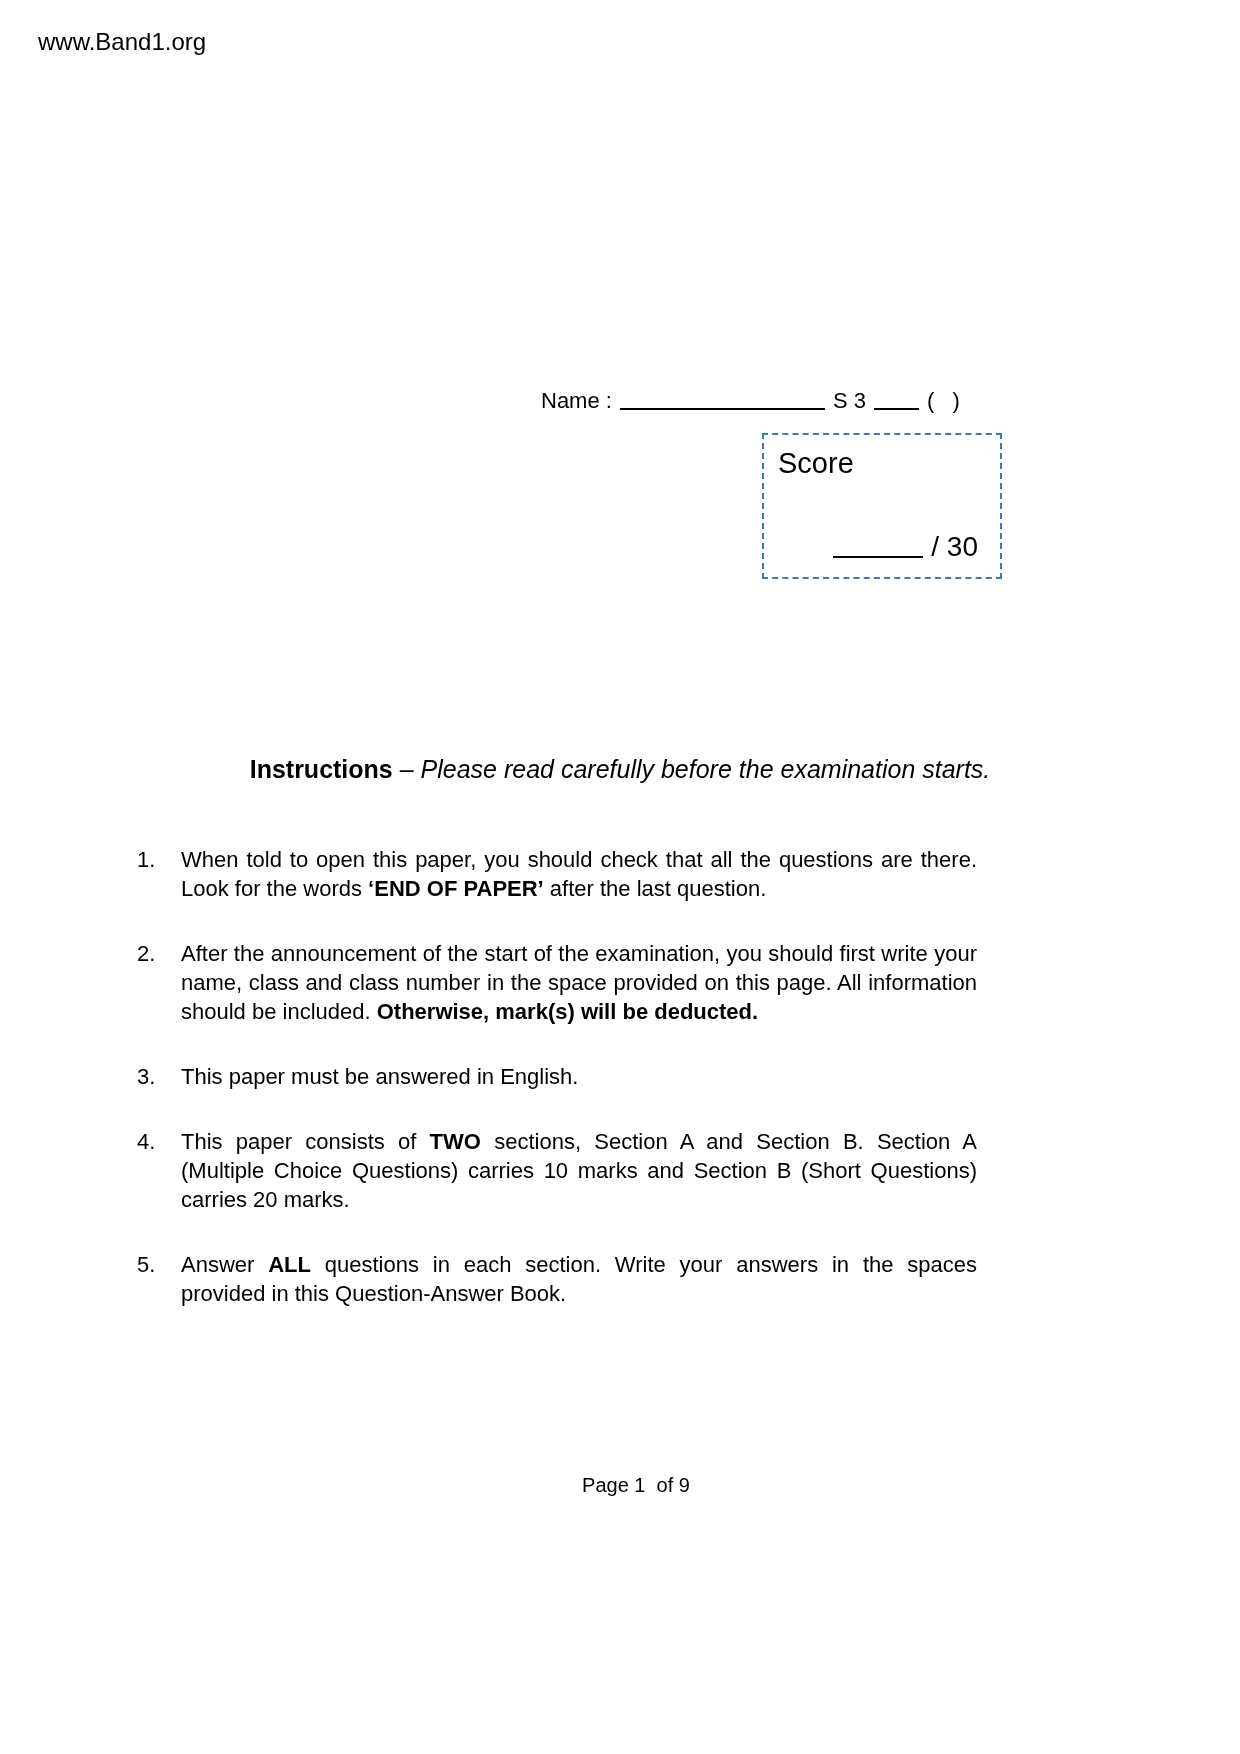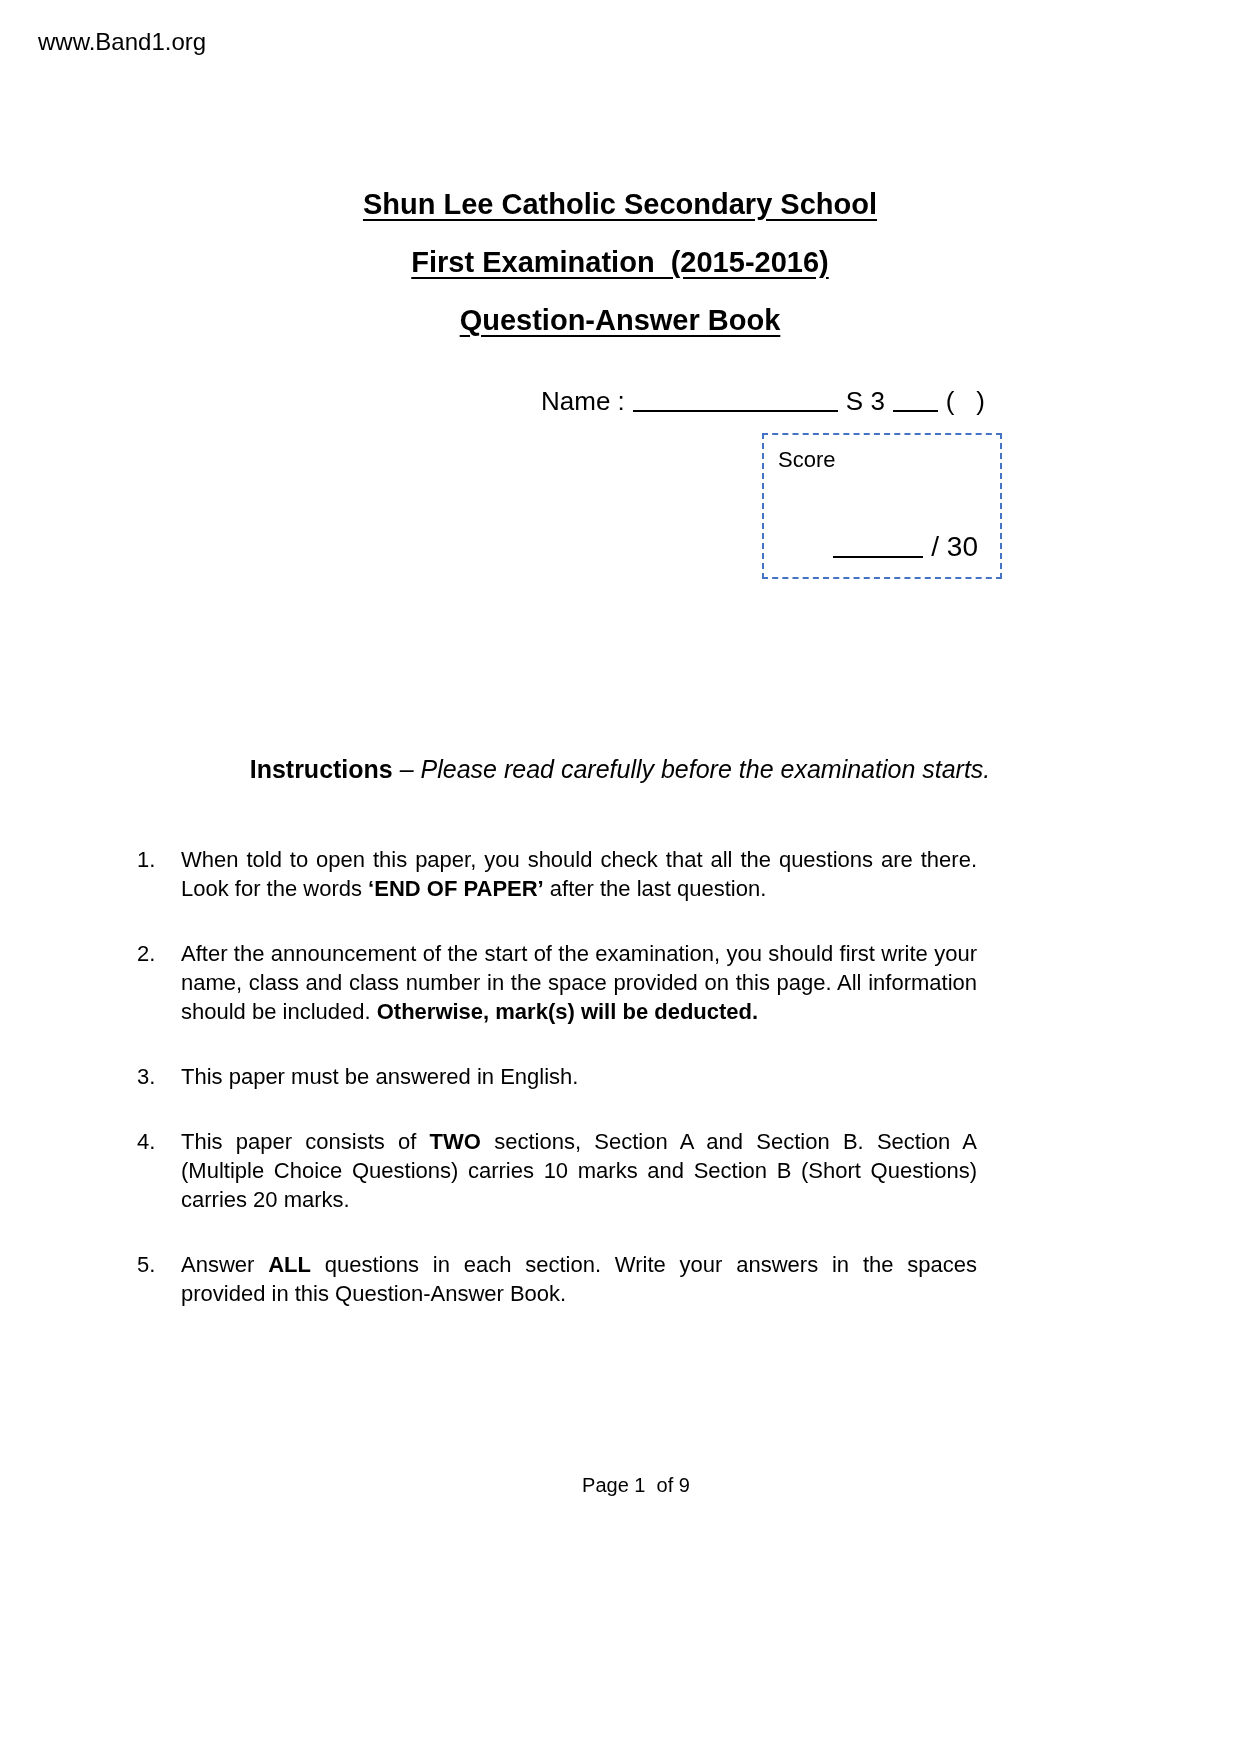--- a/index.html
+++ b/index.html
@@ -39,21 +39,21 @@
     position: absolute;
     top: 390px;
     left: 137px;
     font-size: 22px;
   }
   .info-line { margin-bottom: 22px; line-height: 22px; }
   .name-row {
     position: absolute;
     top: 390px;
     left: 541px;
-    font-size: 26px;
+    font-size: 22px;
     line-height: 22px;
     white-space: nowrap;
   }
   .uline {
     display: inline-block;
     border-bottom: 2px solid #000;
     height: 20px;
     vertical-align: -2px;
   }
   .uline-long { width: 205px; margin: 0 8px; }
@@ -63,21 +63,21 @@
     top: 433px;
     left: 762px;
     width: 240px;
     height: 146px;
     border: 2px dashed #4472c4;
   }
   .score-label {
     position: absolute;
     top: 12px;
     left: 14px;
-    font-size: 22px;
+    font-size: 29px;
   }
   .score-total {
     position: absolute;
     bottom: 14px;
     right: 22px;
     font-size: 28px;
     white-space: nowrap;
   }
   .score-line {
     display: inline-block;
@@ -127,25 +127,20 @@
     margin-left: 32px;
   }
 </style>
 </head>
 <body>
 
 <div class="page">
 
   <div class="watermark">www.Band1.org</div>
 
-  <div class="titles">
-    <div class="title-line">Shun Lee Catholic Secondary School</div>
-    <div class="title-line">First Examination&nbsp; (2015-2016)</div>
-    <div class="title-line">Question-Answer Book</div>
-  </div>
 
 
   <div class="name-row">
     <span>Name :</span><span class="uline uline-long"></span><span>S 3</span><span class="uline uline-short"></span><span>(&nbsp;&nbsp;&nbsp;)</span>
   </div>
 
   <div class="score-box">
     <div class="score-label">Score</div>
     <div class="score-total">
       <span class="score-line"></span><span>/ 30</span>

